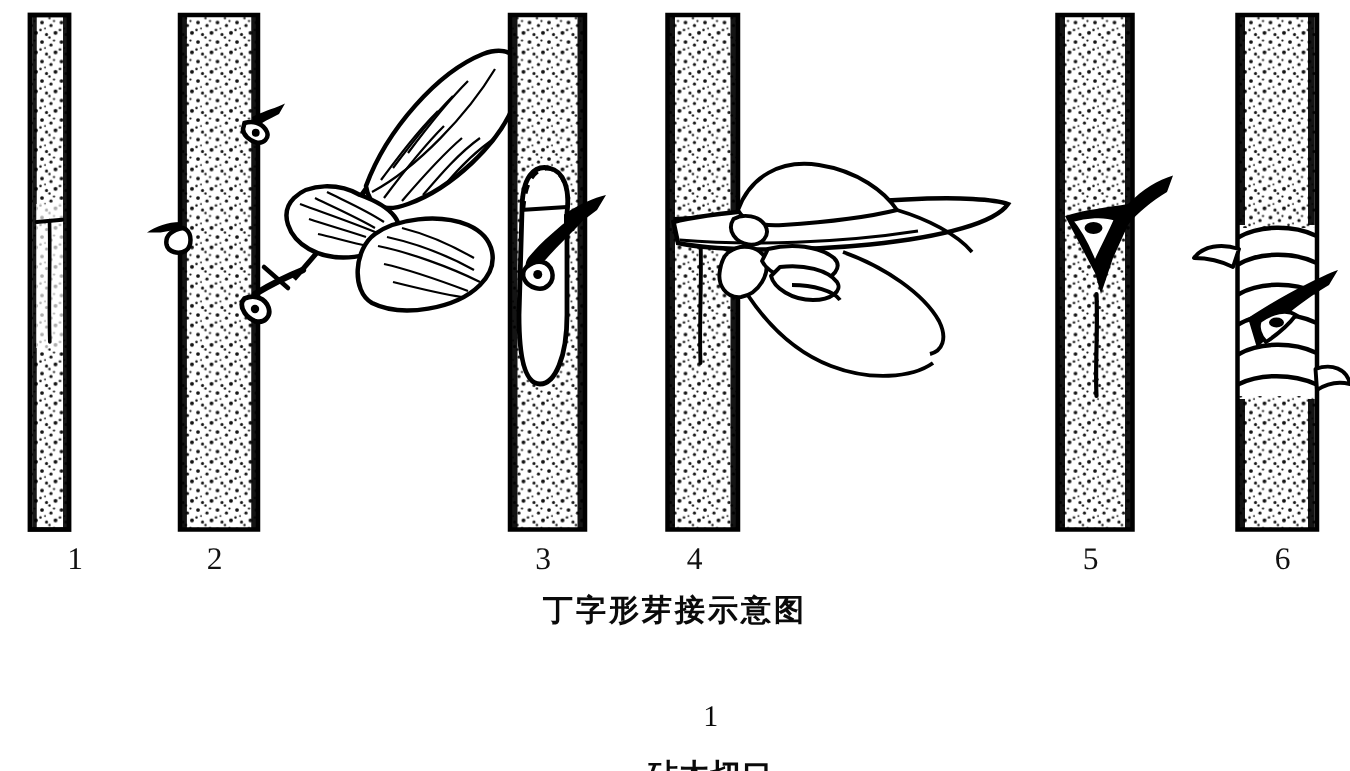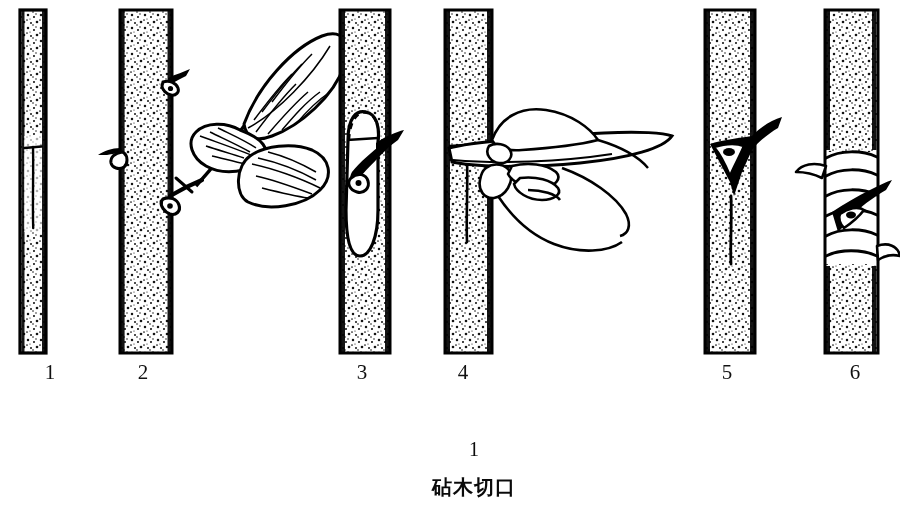--- a/index.html
+++ b/index.html
@@ -337,20 +337,21 @@
   </div>
 
   <div class="panel-number" style="left:37px; top:362px;">1</div>
   <div class="panel-number" style="left:130px; top:362px;">2</div>
   <div class="panel-number" style="left:349px; top:362px;">3</div>
   <div class="panel-number" style="left:450px; top:362px;">4</div>
   <div class="panel-number" style="left:714px; top:362px;">5</div>
   <div class="panel-number" style="left:842px; top:362px;">6</div>
 
   <div class="caption-block">
+    <div class="caption-title">丁字形芽接示意图</div>
 
     <div class="caption-line">
       <span class="legend-num">1</span>
       <span>砧木切口</span>
       
       
       
       
       
       

